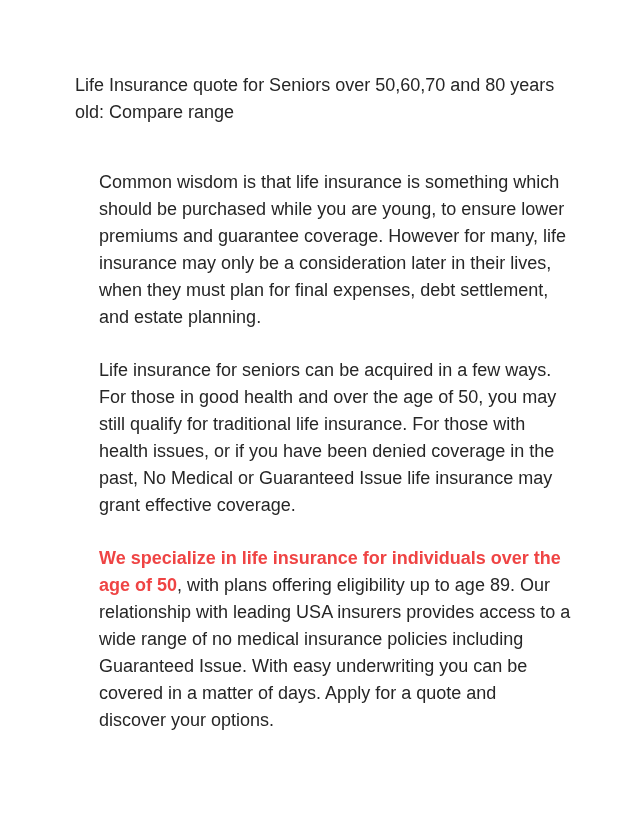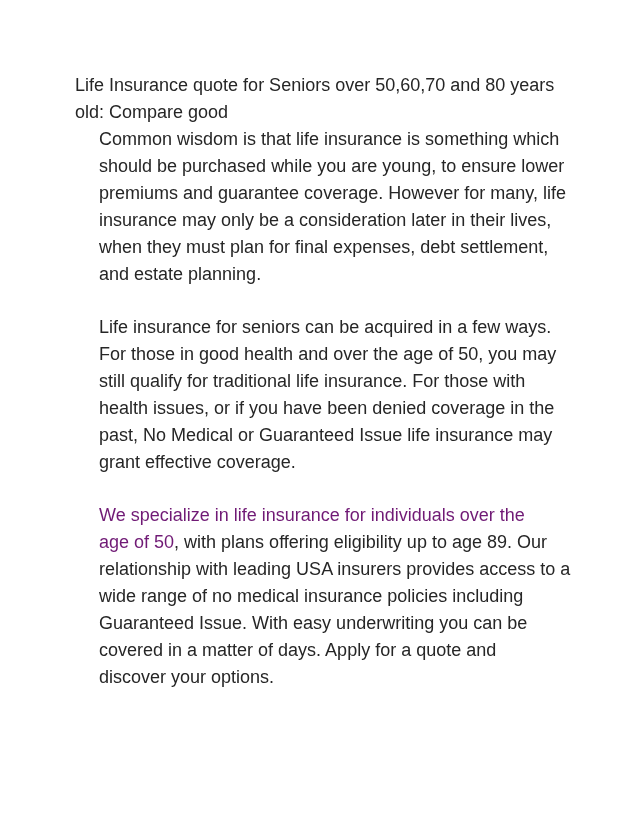--- a/index.html
+++ b/index.html
@@ -21,36 +21,37 @@
   }
   .title, .para {
     margin: 0;
     font-size: 18px;
     line-height: 27px;
     font-weight: normal;
     white-space: nowrap;
     letter-spacing: 0;
   }
   .title {
+    margin-bottom: 43px;
   }
   .para {
     margin-bottom: 26px;
     margin-left: 24px;
   }
   .para:last-child {
     margin-bottom: 0;
   }
   strong {
-    font-weight: normal;
-    color: #701a75;
+    font-weight: bold;
+    color: #ef4444;
   }
 </style>
 </head>
 <body>
 
 <div class="page">
   <div class="content">
-    <h1 class="title"><span>Life Insurance quote for Seniors over 50,60,70 and 80 years</span><br><span>old: Compare good</span></h1>
+    <h1 class="title"><span>Life Insurance quote for Seniors over 50,60,70 and 80 years</span><br><span>old: Compare range</span></h1>
     <p class="para"><span>Common wisdom is that life insurance is something which</span><br><span>should be purchased while you are young, to ensure lower</span><br><span>premiums and guarantee coverage. However for many, life</span><br><span>insurance may only be a consideration later in their lives,</span><br><span>when they must plan for final expenses, debt settlement,</span><br><span>and estate planning.</span></p>
     <p class="para"><span>Life insurance for seniors can be acquired in a few ways.</span><br><span>For those in good health and over the age of 50, you may</span><br><span>still qualify for traditional life insurance. For those with</span><br><span>health issues, or if you have been denied coverage in the</span><br><span>past, No Medical or Guaranteed Issue life insurance may</span><br><span>grant effective coverage.</span></p>
     <p class="para"><strong>We specialize in life insurance for individuals over the</strong><br><strong>age of 50</strong><span>, with plans offering eligibility up to age 89. Our</span><br><span>relationship with leading USA insurers provides access to a</span><br><span>wide range of no medical insurance policies including</span><br><span>Guaranteed Issue. With easy underwriting you can be</span><br><span>covered in a matter of days. Apply for a quote and</span><br><span>discover your options.</span></p>
   </div>
 </div>
 
 </body></html>

